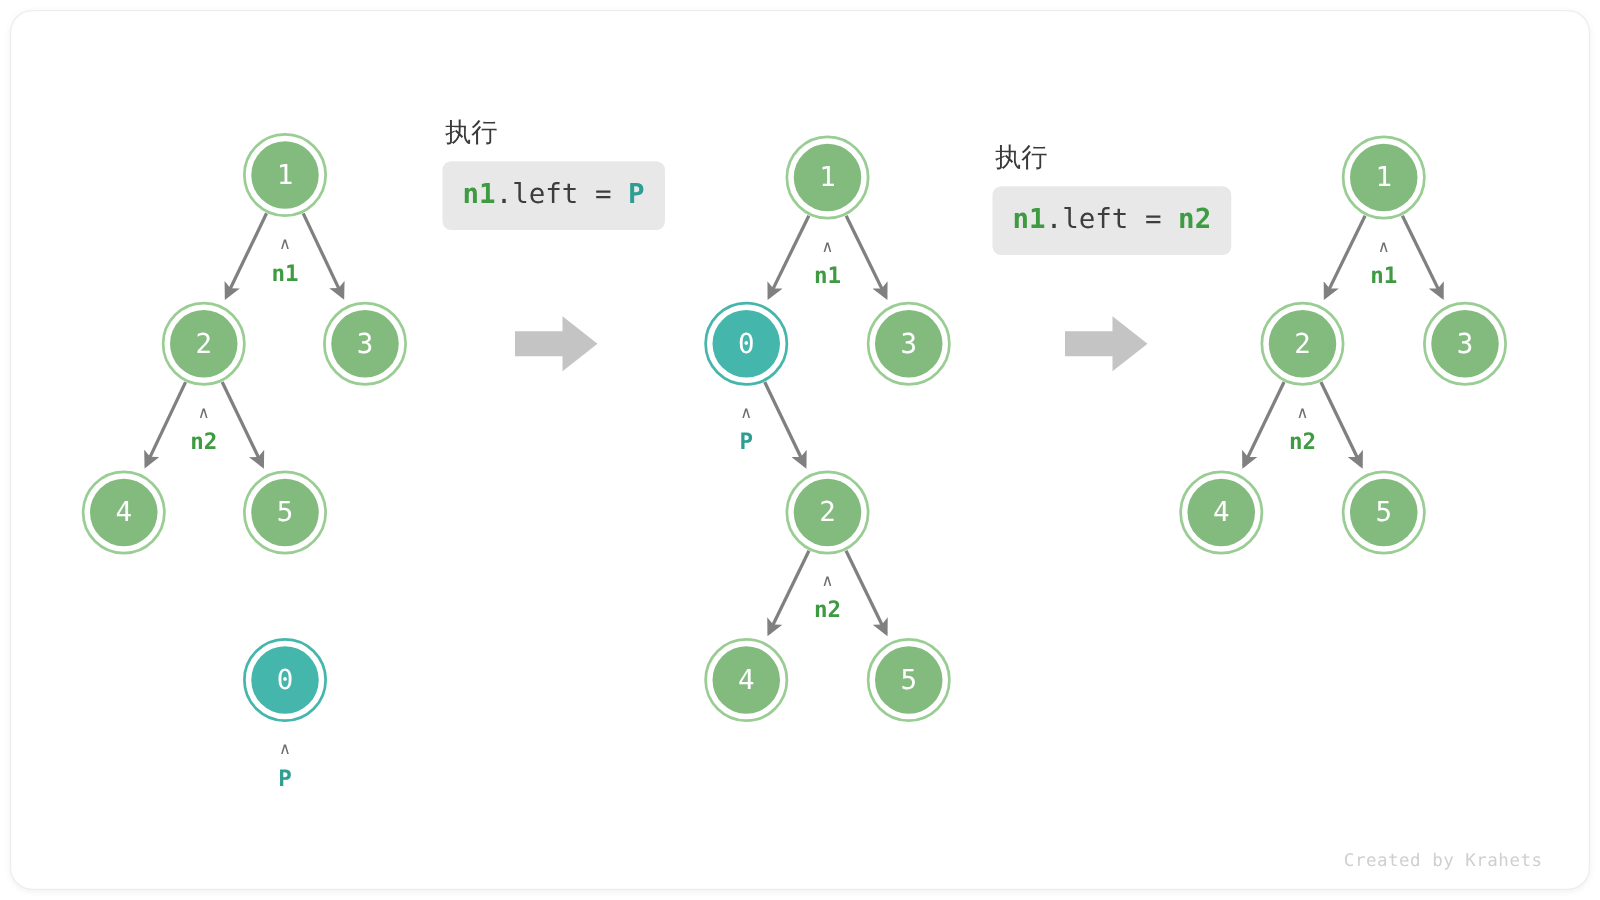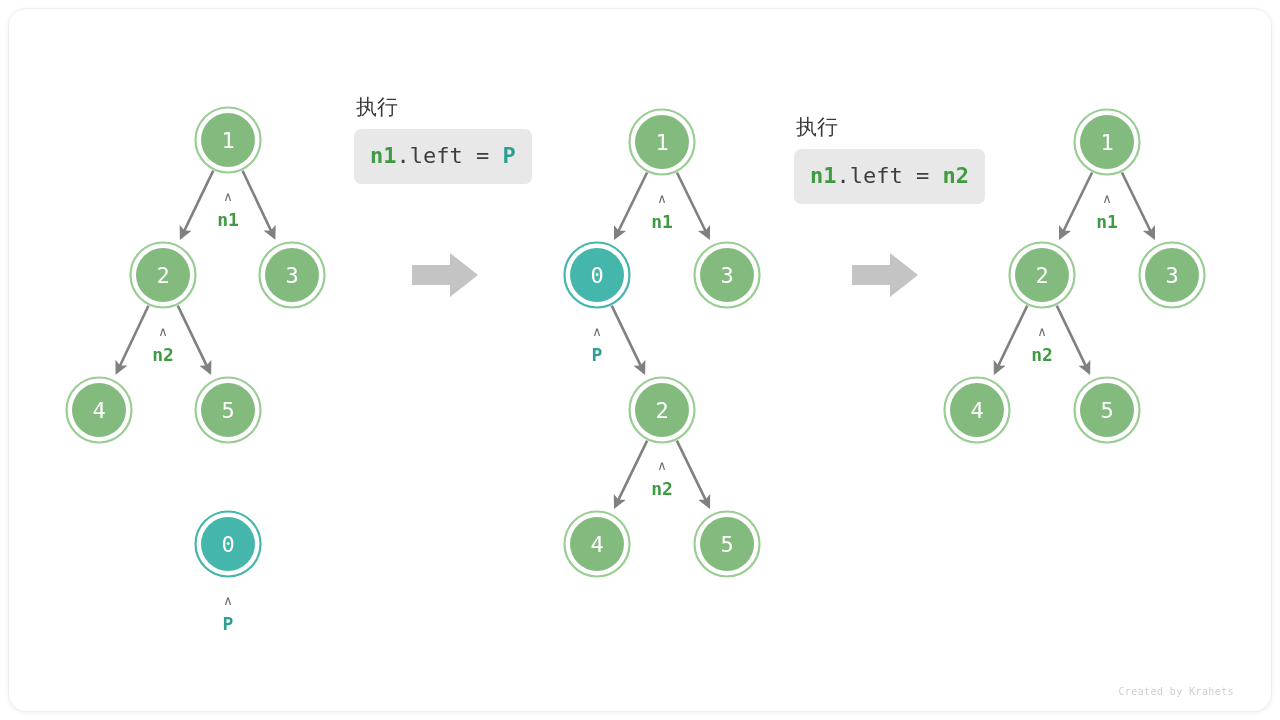--- a/index.html
+++ b/index.html
@@ -75,21 +75,21 @@
   .tok-var   { color: #3f9b42; font-weight: bold; }
   .tok-ptr   { color: #2e9e93; font-weight: bold; }
   .tok-plain { color: #3d3d3d; }
 
   
   .credit {
     position: absolute;
     right: 46px;
     bottom: 23px;
     font-family: "DejaVu Sans Mono", monospace;
-    font-size: 10px;
+    font-size: 14px;
     color: #cfcfcf;
     letter-spacing: 0.4px;
     white-space: nowrap;
   }
 </style>
 </head>
 <body>
 
 <div id="canvas">
 

